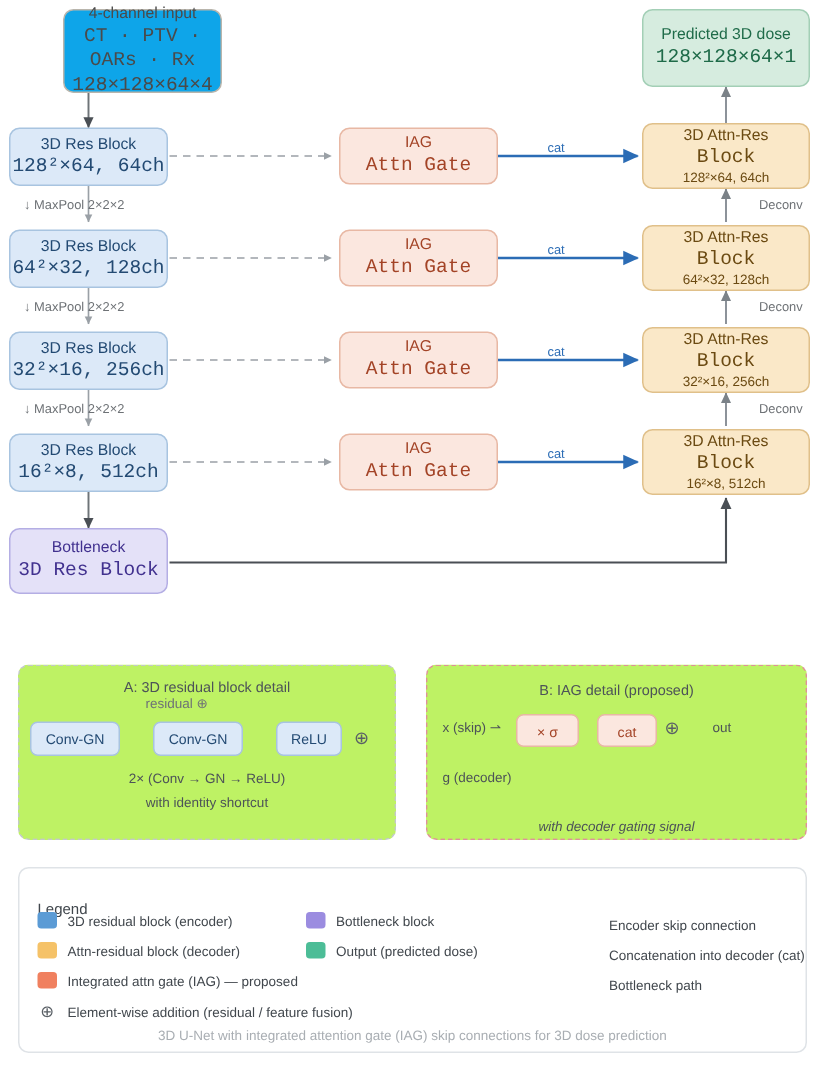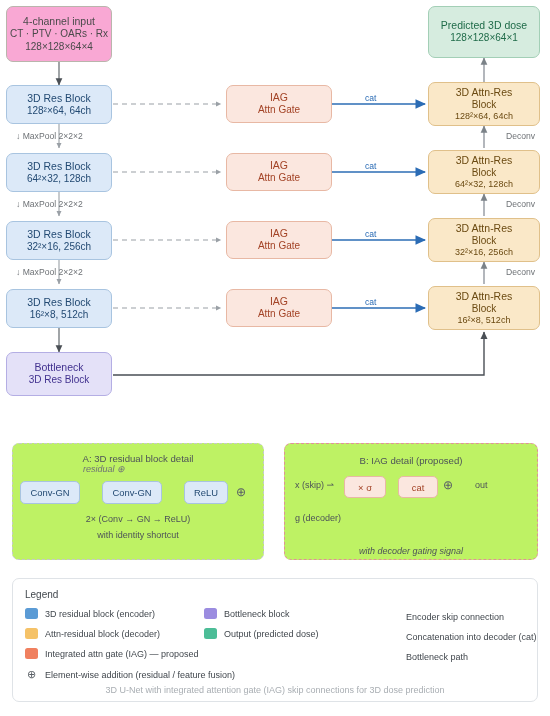--- a/index.html
+++ b/index.html
@@ -18,25 +18,25 @@
   .node {
     position: absolute;
     border-radius: 7px;
     border: 1px solid #b9c6d6;
     display: flex; flex-direction: column;
     align-items: center; justify-content: center;
     text-align: center;
     line-height: 1.25;
   }
   .node .t1 { font-size: 10.5px; }
-  .node .t2 { font-size: 10px; }
+  .node .t2 { font-size: 13px; font-family: Liberation Mono, monospace; }
   .node .t3 { font-size: 9px; }
 
   
-  .n-input { background: #f9a8d4; border-color: #b9b5ac; color: #4a4a4a; }
+  .n-input { background: #0ea5e9; border-color: #b9b5ac; color: #4a4a4a; margin-left: 36px; }
   .n-input .t1 { font-size: 10.5px; }
   
   .n-enc { background: #dce9f8; border-color: #a8c4e0; color: #234a73; }
   
   .n-iag { background: #fbe7df; border-color: #e8b8a4; color: #a34326; }
   
   .n-dec { background: #fae8c8; border-color: #e0c08a; color: #6b4a12; }
   
   .n-bott { background: #e4e1f8; border-color: #b4aee4; color: #41318f; }
   
@@ -227,21 +227,21 @@
     <div class="t2">Block</div>
     <div class="t3">16²×8, 512ch</div>
   </div>
 
   <div class="lbl" style="left:506px; top:131px;">Deconv</div>
   <div class="lbl" style="left:506px; top:199px;">Deconv</div>
   <div class="lbl" style="left:506px; top:267px;">Deconv</div>
 
   <div class="panel dashed-gray" style="left:12px; top:443px; width:252px; height:117px;">
     <div class="panel-title" style="top:9px;">A: 3D residual block detail</div>
-    <div class="ptxt" style="left:70px; top:20px; font-size:9px; color:#6e7276;font-style:italic;">residual ⊕</div>
+    <div class="ptxt" style="left:84px; top:20px; font-size:9px; color:#6e7276;">residual ⊕</div>
 
     <div class="mini mini-blue" style="left:7px; top:37px; width:60px; height:23px;">Conv-GN</div>
     <div class="mini mini-blue" style="left:89px; top:37px; width:60px; height:23px;">Conv-GN</div>
     <div class="mini mini-blue" style="left:171px; top:37px; width:44px; height:23px;">ReLU</div>
     <div class="plus" style="left:223px; top:41px;">⊕</div>
 
     <div class="ptxt-c" style="left:0; top:70px;">2× (Conv → GN → ReLU)</div>
     <div class="ptxt-c" style="left:0; top:86px;">with identity shortcut</div>
   </div>
 
@@ -254,21 +254,21 @@
     <div class="mini mini-red" style="left:113px; top:32px; width:40px; height:22px;">cat</div>
     <div class="plus" style="left:158px; top:34px;">⊕</div>
     <div class="ptxt" style="left:190px; top:36px;">out</div>
 
     <div class="ptxt" style="left:10px; top:69px;">g (decoder)</div>
 
     <div class="ptxt-c" style="left:0; top:102px;font-style:italic;">with decoder gating signal</div>
   </div>
 
   <div class="legend" style="left:12px; top:578px; width:526px; height:124px;">
-    <div class="legend-title" style="left:12px; top:10px;">Legend</div>
+    <div class="legend-title" style="left:12px; top:22px;">Legend</div>
 
     <div class="lrow" style="left:12px; top:29px;">
       <span class="sw" style="background:#5b9bd5;"></span>
       <span>3D residual block (encoder)</span>
     </div>
     <div class="lrow" style="left:12px; top:49px;">
       <span class="sw" style="background:#f5c268;"></span>
       <span>Attn-residual block (decoder)</span>
     </div>
     <div class="lrow" style="left:12px; top:69px;">

